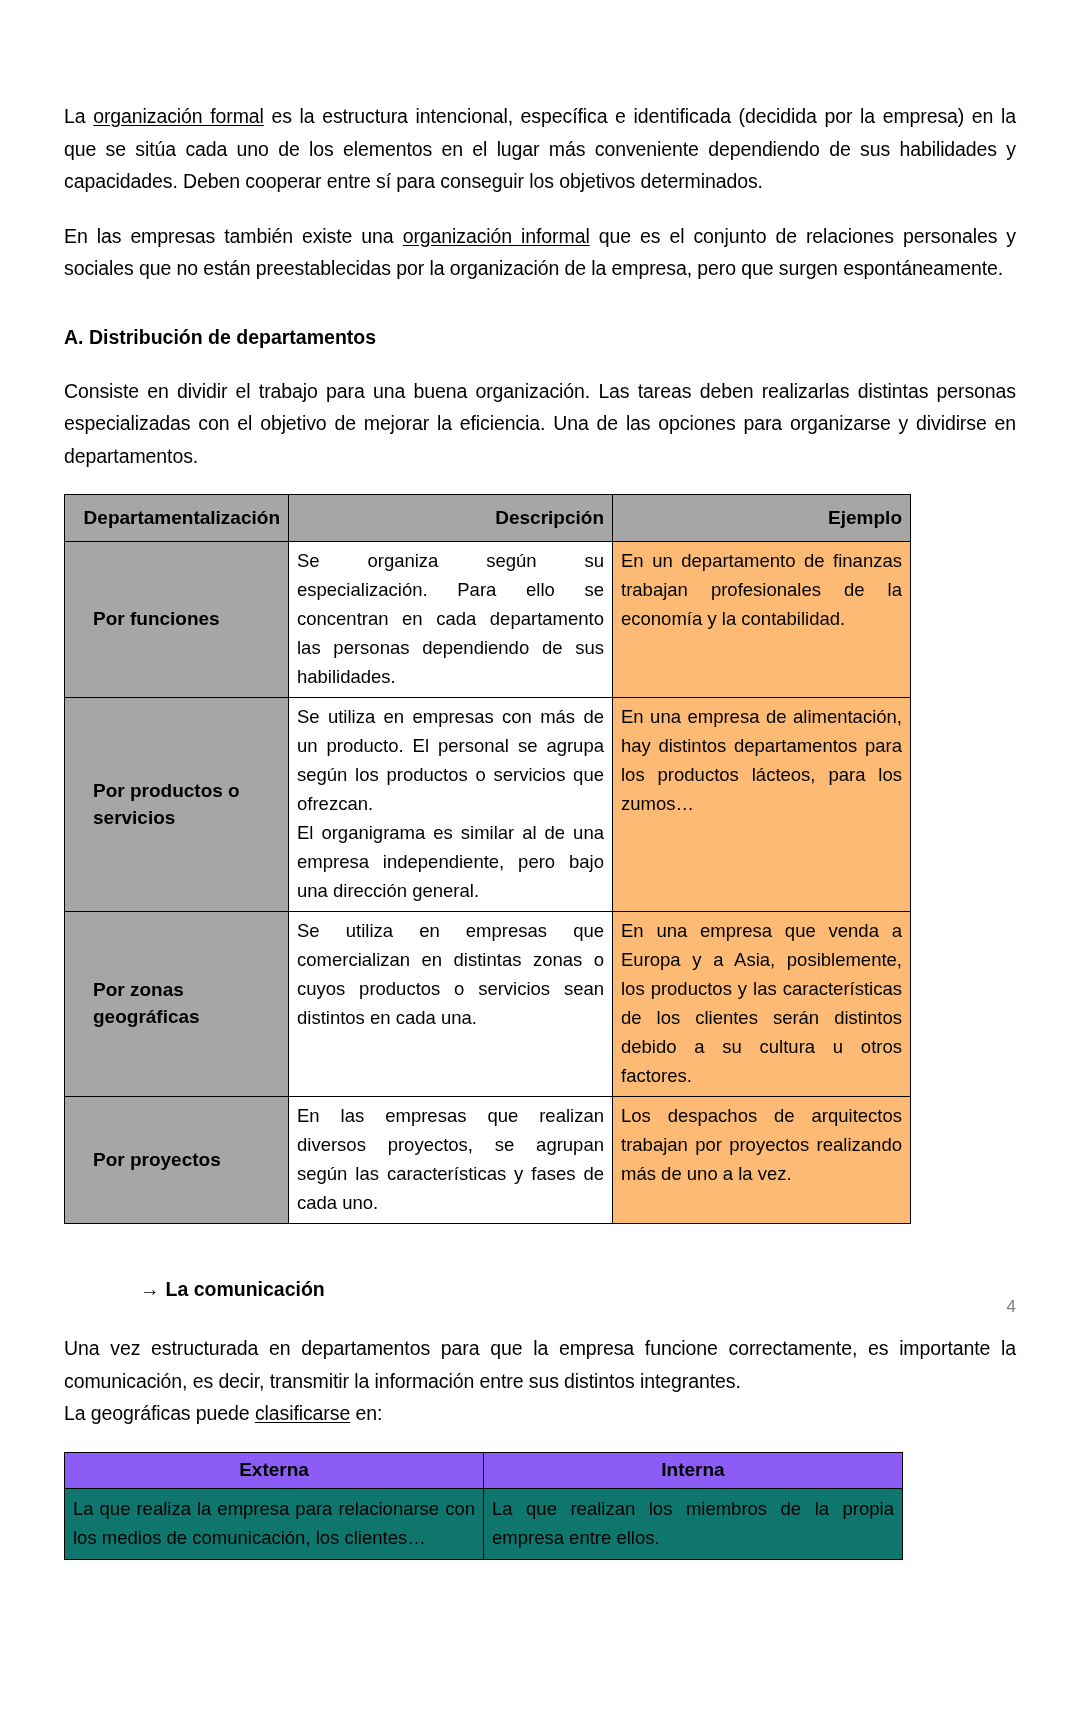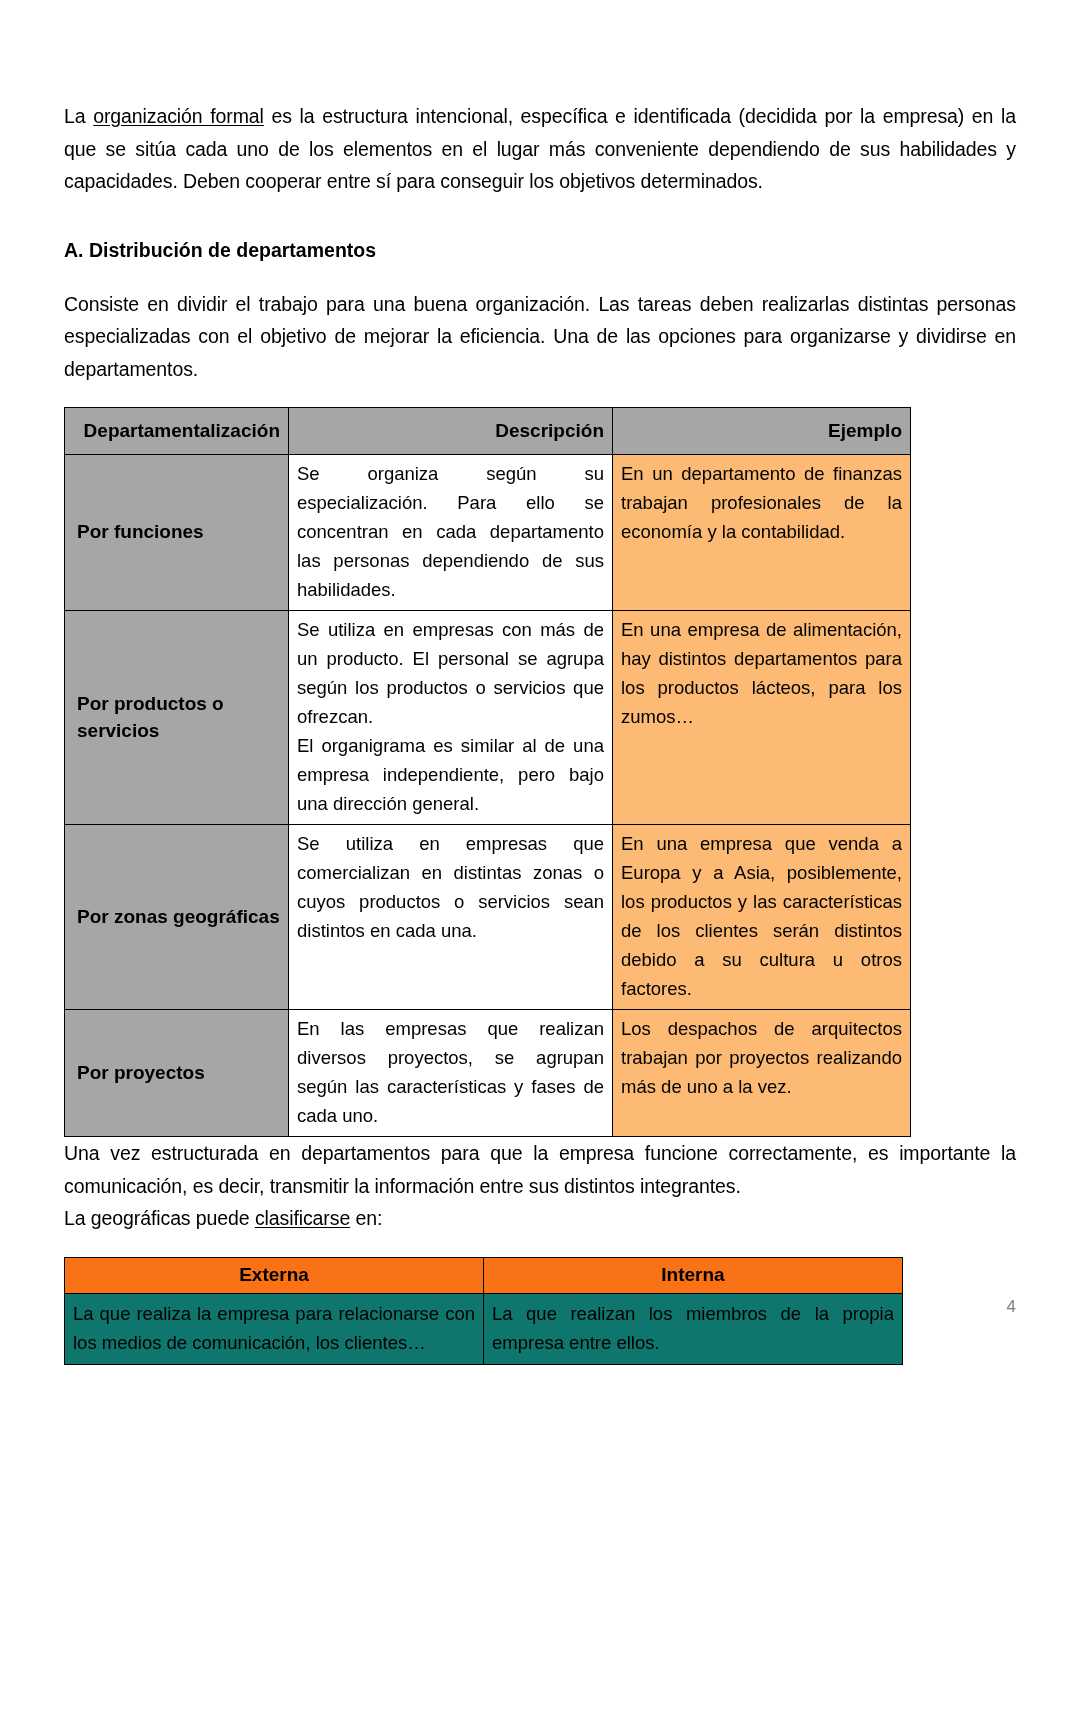--- a/index.html
+++ b/index.html
@@ -55,21 +55,21 @@
     text-align: right;
     font-weight: bold;
     padding: 8px 8px 9px 8px;
     font-size: 19px;
     vertical-align: middle;
   }
   table.dept-table td.cat {
     background: #a6a6a6;
     font-weight: bold;
     vertical-align: middle;
-    padding-left: 12px;
+    padding-left: 28px;
     font-size: 19px;
     line-height: 27px;
   }
   table.dept-table td.desc {
     background: #ffffff;
     text-align: justify;
     text-justify: inter-word;
   }
   table.dept-table td.ej {
     background: #fdba74;
@@ -95,21 +95,21 @@
 
   
   table.comm-table {
     border-collapse: collapse;
     width: 838px;
     margin-top: 22px;
     table-layout: fixed;
   }
   table.comm-table th {
     border: 1.6px solid #000000;
-    background: #f97316;
+    background: #8b5cf6;
     font-weight: bold;
     text-align: center;
     font-size: 19px;
     padding: 6px 8px 7px 8px;
   }
   table.comm-table td {
     border: 1.6px solid #000000;
     background: #0f766e;
     vertical-align: top;
     font-size: 18.5px;
@@ -128,20 +128,21 @@
     color: #808080;
   }
 </style>
 </head>
 <body>
 
 <div class="page">
 
   <p class="body-text"><span>La </span><span class="u">organización formal</span><span> es la estructura intencional, específica e identificada (decidida por la empresa) en la que se sitúa cada uno de los elementos en el lugar más conveniente dependiendo de sus habilidades y capacidades. Deben cooperar entre sí para conseguir los objetivos determinados.</span></p>
 
+  <p class="body-text"><span>En las empresas también existe una </span><span class="u">organización informal</span><span> que es el conjunto de relaciones personales y sociales que no están preestablecidas por la organización de la empresa, pero que surgen espontáneamente.</span></p>
 
   <h3 class="section-title">A. Distribución de departamentos</h3>
 
   <p class="body-text tight">Consiste en dividir el trabajo para una buena organización. Las tareas deben realizarlas distintas personas especializadas con el objetivo de mejorar la eficiencia. Una de las opciones para organizarse y dividirse en departamentos.</p>
 
   <table class="dept-table">
     <colgroup>
       <col class="col-cat">
         <col class="col-desc">
         <col class="col-ej">
@@ -173,20 +174,21 @@
         <td class="ej">En una empresa que venda a Europa y a Asia, posiblemente, los productos y las características de los clientes serán distintos debido a su cultura u otros factores.</td>
       </tr>
       <tr>
         <td class="cat">Por proyectos</td>
         <td class="desc">En las empresas que realizan diversos proyectos, se agrupan según las características y fases de cada uno.</td>
         <td class="ej">Los despachos de arquitectos trabajan por proyectos realizando más de uno a la vez.</td>
       </tr>
     </tbody>
   </table>
 
+  <h4 class="arrow-title"><span class="arrow">→</span><span>La comunicación</span></h4>
 
   <p class="body-text tight"><span>Una vez estructurada en departamentos para que la empresa funcione correctamente, es importante la comunicación, es decir, transmitir la información entre sus distintos integrantes.</span></p>
   <p class="body-text tight"><span>La geográficas puede </span><span class="u">clasificarse</span><span> en:</span></p>
 
   <table class="comm-table">
     <colgroup>
       <col class="comm-col">
         <col class="comm-col">
     </colgroup>
     <thead>

